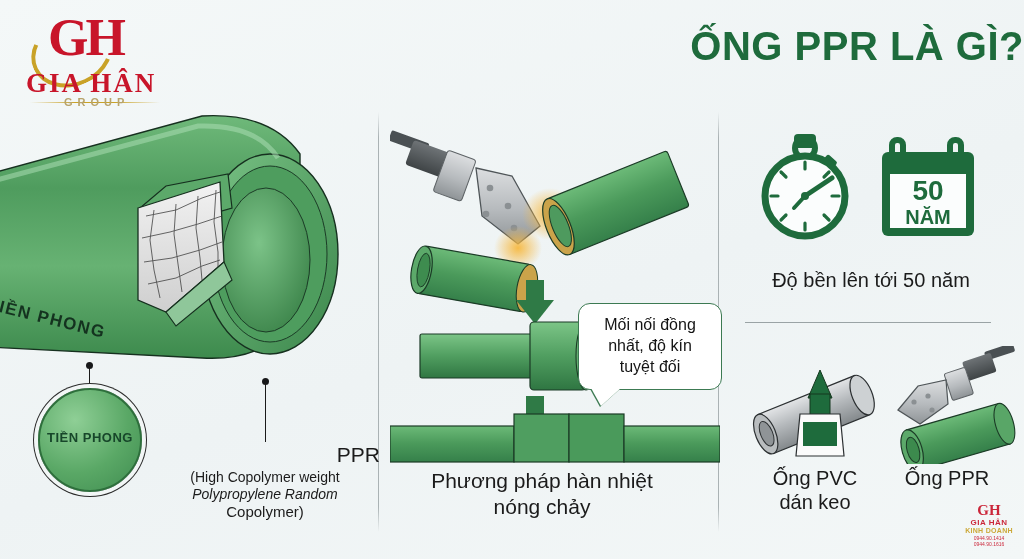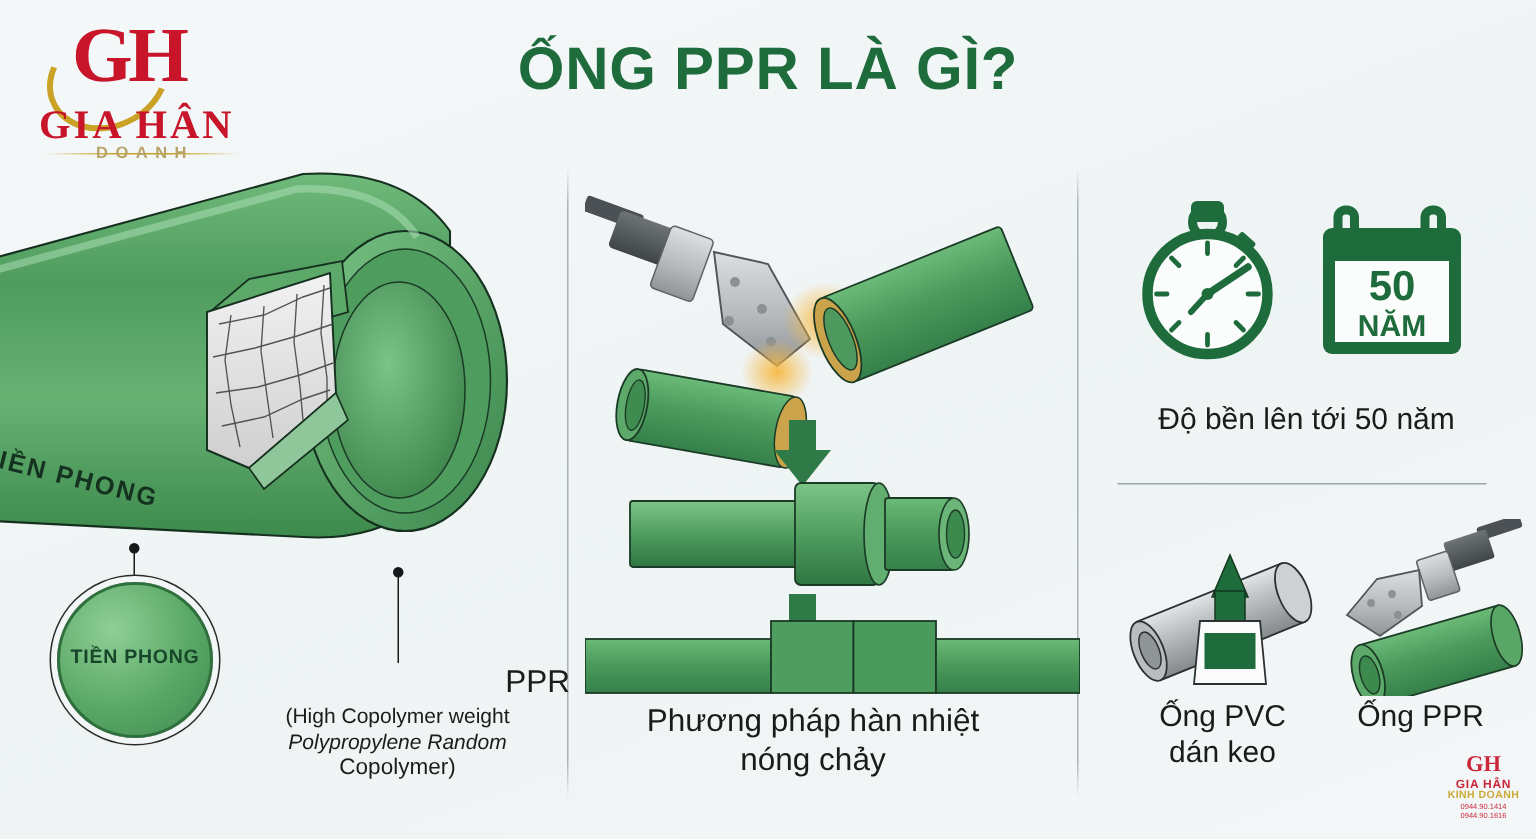--- a/index.html
+++ b/index.html
@@ -21,21 +21,21 @@
                border:4px solid #c9a227;border-radius:50%;
                border-right-color:transparent;border-top-color:transparent;
                transform:rotate(-25deg);}
   .logo-name{position:absolute;left:8px;top:58px;font-size:27px;font-weight:bold;
              color:#c8152a;letter-spacing:2px;font-family:"Liberation Serif",serif;}
   .logo-sub{position:absolute;left:46px;top:86px;font-size:11px;color:#b8a36a;
             letter-spacing:5px;font-weight:bold;}
   .logo-rule{position:absolute;left:12px;top:92px;width:130px;height:1px;
              background:linear-gradient(90deg,transparent,#c9a227 35%,#c9a227 65%,transparent);}
 
-  .title{position:absolute;left:0;top:24px;width:1024px;text-align:center;
+  .title{position:absolute;left:0;top:24px;width:1024px;text-align:right;
          font-size:40px;font-weight:bold;color:#1e6b3c;letter-spacing:.5px;}
 
   
   .vdiv{position:absolute;top:112px;width:1px;height:420px;
         background:linear-gradient(180deg,rgba(170,178,180,0) 0%,#aab2b4 6%,#aab2b4 94%,rgba(170,178,180,0) 100%);}
   .hdiv{position:absolute;left:745px;top:322px;width:246px;height:1px;background:#9aa3a5;}
 
   
   .lead-line{position:absolute;width:1px;background:#1a1a1a;}
   .lead-dot{position:absolute;width:7px;height:7px;border-radius:50%;background:#17181a;}
@@ -74,21 +74,21 @@
 </head>
 <body>
 
 <div class="stage">
 
   <div class="logo">
     <div class="logo-swoosh"></div>
     <div class="logo-gh">GH</div>
     <div class="logo-name">GIA  HÂN</div>
     <div class="logo-rule"></div>
-    <div class="logo-sub">DOANH</div>
+    <div class="logo-sub">GROUP</div>
   </div>
 
   <div class="title">ỐNG PPR LÀ GÌ?</div>
 
   <div class="vdiv" style="left:378px"></div>
   <div class="vdiv" style="left:718px"></div>
   <div class="hdiv"></div>
 
   <div class="bigpipe">
     <svg width="400" height="275" viewBox="0 0 400 275">
@@ -230,20 +230,25 @@
     </g>
   </svg>
 
   <svg style="position:absolute;left:390px;top:408px" width="330" height="60">
     <rect x="0" y="18" width="124" height="36" fill="url(#gp)" stroke="#1b3b26" stroke-width="1.2"></rect>
     <rect x="124" y="6" width="55" height="48" fill="#4f9e60" stroke="#1b3b26" stroke-width="1.2"></rect>
     <rect x="179" y="6" width="55" height="48" fill="#4a9a5b" stroke="#1b3b26" stroke-width="1.2"></rect>
     <rect x="234" y="18" width="96" height="36" fill="url(#gp)" stroke="#1b3b26" stroke-width="1.2"></rect>
   </svg>
 
+  <div class="bubble">
+    <div>Mối nối đồng</div>
+    <div>nhất, độ kín</div>
+    <div>tuyệt đối</div>
+  </div>
 
   <div class="cap" style="left:392px;top:468px;width:300px;font-size:21px;">
     <div>Phương pháp hàn nhiệt</div>
     <div>nóng chảy</div>
   </div>
 
   <svg style="position:absolute;left:756px;top:132px" width="100" height="110">
     <rect x="38" y="2" width="22" height="14" rx="4" fill="#1e6b3c"></rect>
     <circle cx="49" cy="16" r="10" fill="none" stroke="#1e6b3c" stroke-width="6"></circle>
     <rect x="72" y="22" width="13" height="8" rx="2" fill="#1e6b3c" transform="rotate(42 72 22)"></rect>

